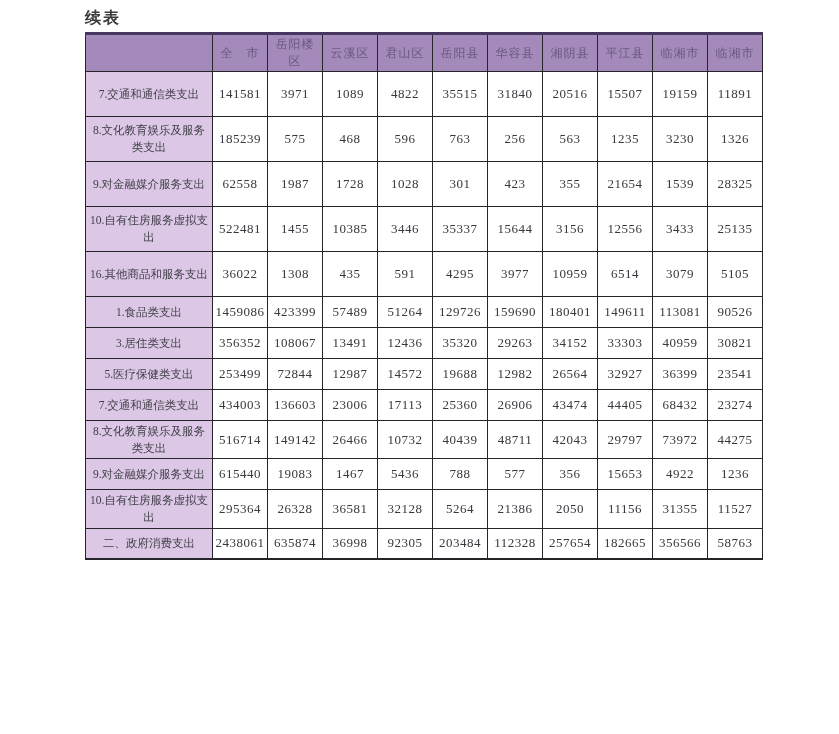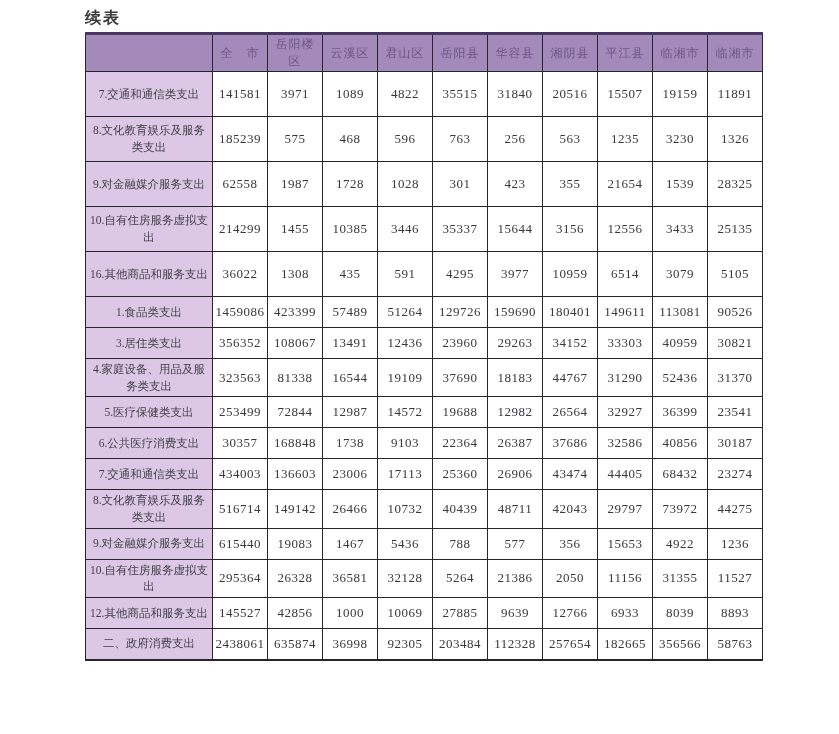--- a/index.html
+++ b/index.html
@@ -123,21 +123,21 @@
         <td class="val">1028</td>
         <td class="val">301</td>
         <td class="val">423</td>
         <td class="val">355</td>
         <td class="val">21654</td>
         <td class="val">1539</td>
         <td class="val">28325</td>
       </tr>
       <tr>
         <th class="rowlabel">10.自有住房服务虚拟支出</th>
-        <td class="val">214299</td>
+        <td class="val">522481</td>
         <td class="val">1455</td>
         <td class="val">10385</td>
         <td class="val">3446</td>
         <td class="val">35337</td>
         <td class="val">15644</td>
         <td class="val">3156</td>
         <td class="val">12556</td>
         <td class="val">3433</td>
         <td class="val">25135</td>
       </tr>
@@ -166,67 +166,41 @@
         <td class="val">149611</td>
         <td class="val">113081</td>
         <td class="val">90526</td>
       </tr>
       <tr>
         <th class="rowlabel">3.居住类支出</th>
         <td class="val">356352</td>
         <td class="val">108067</td>
         <td class="val">13491</td>
         <td class="val">12436</td>
-        <td class="val">23960</td>
+        <td class="val">35320</td>
         <td class="val">29263</td>
         <td class="val">34152</td>
         <td class="val">33303</td>
         <td class="val">40959</td>
         <td class="val">30821</td>
-      </tr>
-      <tr>
-        <th class="rowlabel">4.家庭设备、用品及服务类支出</th>
-        <td class="val">323563</td>
-        <td class="val">81338</td>
-        <td class="val">16544</td>
-        <td class="val">19109</td>
-        <td class="val">37690</td>
-        <td class="val">18183</td>
-        <td class="val">44767</td>
-        <td class="val">31290</td>
-        <td class="val">52436</td>
-        <td class="val">31370</td>
       </tr>
       <tr>
         <th class="rowlabel">5.医疗保健类支出</th>
         <td class="val">253499</td>
         <td class="val">72844</td>
         <td class="val">12987</td>
         <td class="val">14572</td>
         <td class="val">19688</td>
         <td class="val">12982</td>
         <td class="val">26564</td>
         <td class="val">32927</td>
         <td class="val">36399</td>
         <td class="val">23541</td>
       </tr>
       <tr>
-        <th class="rowlabel">6.公共医疗消费支出</th>
-        <td class="val">30357</td>
-        <td class="val">168848</td>
-        <td class="val">1738</td>
-        <td class="val">9103</td>
-        <td class="val">22364</td>
-        <td class="val">26387</td>
-        <td class="val">37686</td>
-        <td class="val">32586</td>
-        <td class="val">40856</td>
-        <td class="val">30187</td>
-      </tr>
-      <tr>
         <th class="rowlabel">7.交通和通信类支出</th>
         <td class="val">434003</td>
         <td class="val">136603</td>
         <td class="val">23006</td>
         <td class="val">17113</td>
         <td class="val">25360</td>
         <td class="val">26906</td>
         <td class="val">43474</td>
         <td class="val">44405</td>
         <td class="val">68432</td>
@@ -265,33 +239,20 @@
         <td class="val">36581</td>
         <td class="val">32128</td>
         <td class="val">5264</td>
         <td class="val">21386</td>
         <td class="val">2050</td>
         <td class="val">11156</td>
         <td class="val">31355</td>
         <td class="val">11527</td>
       </tr>
       <tr>
-        <th class="rowlabel">12.其他商品和服务支出</th>
-        <td class="val">145527</td>
-        <td class="val">42856</td>
-        <td class="val">1000</td>
-        <td class="val">10069</td>
-        <td class="val">27885</td>
-        <td class="val">9639</td>
-        <td class="val">12766</td>
-        <td class="val">6933</td>
-        <td class="val">8039</td>
-        <td class="val">8893</td>
-      </tr>
-      <tr>
         <th class="rowlabel">二、政府消费支出</th>
         <td class="val">2438061</td>
         <td class="val">635874</td>
         <td class="val">36998</td>
         <td class="val">92305</td>
         <td class="val">203484</td>
         <td class="val">112328</td>
         <td class="val">257654</td>
         <td class="val">182665</td>
         <td class="val">356566</td>

